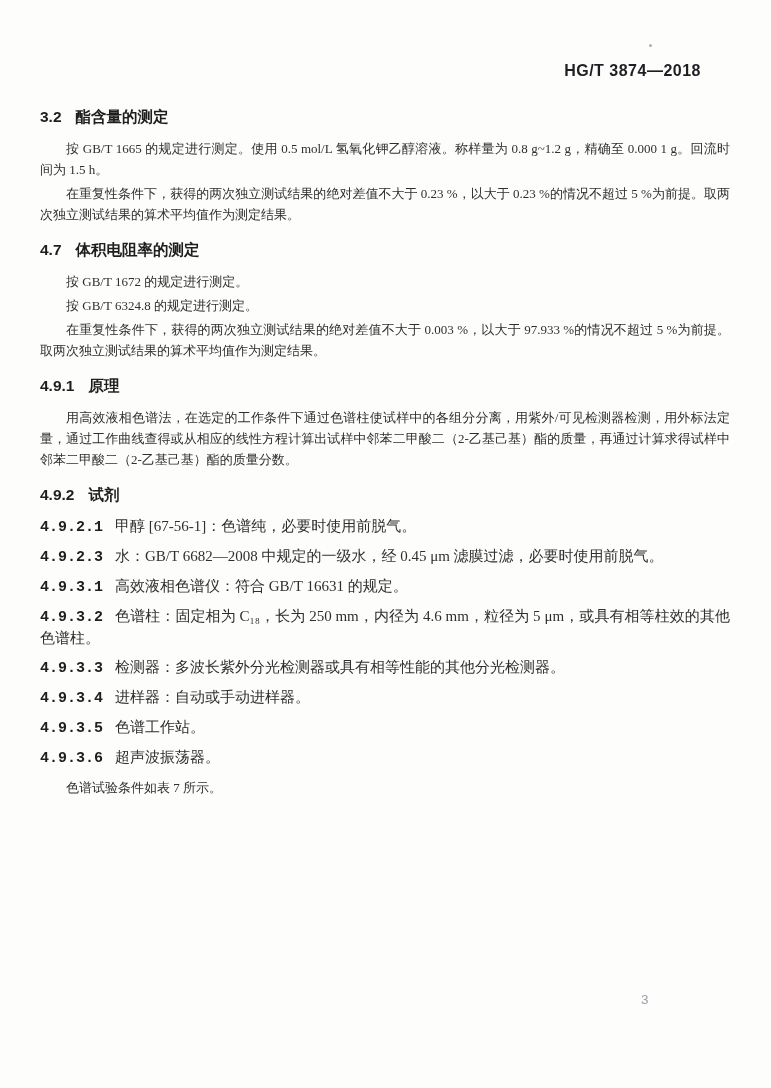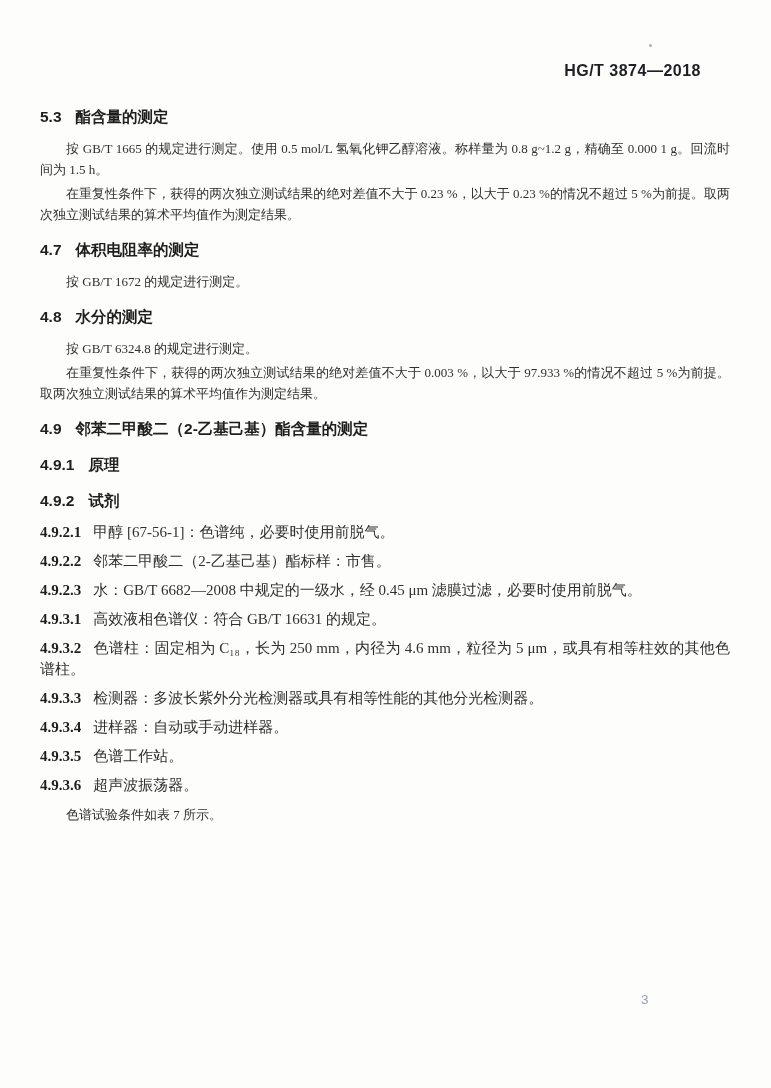--- a/index.html
+++ b/index.html
@@ -38,58 +38,56 @@
     text-align:justify;
     margin:0 0 3px 0;
   }
   p.body.ind{text-indent:2em;}
   p.item{
     font-size:15px;line-height:21px;
     text-align:justify;
     margin:8px 0;
   }
   p.item .num{
-    font-family:Liberation Serif, serif;
+    font-family:Liberation Mono, monospace;
     font-weight:bold;color:#1e1e1c;
     margin-right:12px;
   }
   .page-number{
     position:absolute;top:992px;left:641px;
     font-family:"Liberation Sans", sans-serif;
     font-size:13.5px;color:#99a1ac;
   }
 </style>
 </head>
 <body>
 
 <div class="page">
 
   <div class="doc-header">HG/T 3874—2018</div>
   <div class="speck"></div>
 
   <div class="content">
 
-    <div class="h2"><span class="num">5.3</span><span>酯含量的测定</span></div>
+    <div class="h2"><span class="num">3.2</span><span>酯含量的测定</span></div>
     <p class="body ind">按 GB/T 1665 的规定进行测定。使用 0.5 mol/L 氢氧化钾乙醇溶液。称样量为 0.8 g~1.2 g，精确至 0.000 1 g。回流时间为 1.5 h。</p>
     <p class="body ind">在重复性条件下，获得的两次独立测试结果的绝对差值不大于 0.23 %，以大于 0.23 %的情况不超过 5 %为前提。取两次独立测试结果的算术平均值作为测定结果。</p>
 
     <div class="h2"><span class="num">4.7</span><span>体积电阻率的测定</span></div>
     <p class="body ind">按 GB/T 1672 的规定进行测定。</p>
 
-    <div class="h2"><span class="num">4.8</span><span>水分的测定</span></div>
     <p class="body ind">按 GB/T 6324.8 的规定进行测定。</p>
     <p class="body ind">在重复性条件下，获得的两次独立测试结果的绝对差值不大于 0.003 %，以大于 97.933 %的情况不超过 5 %为前提。取两次独立测试结果的算术平均值作为测定结果。</p>
 
-    <div class="h2"><span class="num">4.9</span><span>邻苯二甲酸二（2-乙基己基）酯含量的测定</span></div>
 
     <div class="h3"><span class="num">4.9.1</span><span>原理</span></div>
+    <p class="body ind">用高效液相色谱法，在选定的工作条件下通过色谱柱使试样中的各组分分离，用紫外/可见检测器检测，用外标法定量，通过工作曲线查得或从相应的线性方程计算出试样中邻苯二甲酸二（2-乙基己基）酯的质量，再通过计算求得试样中邻苯二甲酸二（2-乙基己基）酯的质量分数。</p>
 
     <div class="h3"><span class="num">4.9.2</span><span>试剂</span></div>
     <p class="item"><span class="num">4.9.2.1</span><span>甲醇 [67-56-1]：色谱纯，必要时使用前脱气。</span></p>
-    <p class="item"><span class="num">4.9.2.2</span><span>邻苯二甲酸二（2-乙基己基）酯标样：市售。</span></p>
     <p class="item"><span class="num">4.9.2.3</span><span>水：GB/T 6682—2008 中规定的一级水，经 0.45 μm 滤膜过滤，必要时使用前脱气。</span></p>
 
     <p class="item"><span class="num">4.9.3.1</span><span>高效液相色谱仪：符合 GB/T 16631 的规定。</span></p>
     <p class="item"><span class="num">4.9.3.2</span><span>色谱柱：固定相为 C₁₈，长为 250 mm，内径为 4.6 mm，粒径为 5 μm，或具有相等柱效的其他色谱柱。</span></p>
     <p class="item"><span class="num">4.9.3.3</span><span>检测器：多波长紫外分光检测器或具有相等性能的其他分光检测器。</span></p>
     <p class="item"><span class="num">4.9.3.4</span><span>进样器：自动或手动进样器。</span></p>
     <p class="item"><span class="num">4.9.3.5</span><span>色谱工作站。</span></p>
     <p class="item"><span class="num">4.9.3.6</span><span>超声波振荡器。</span></p>
 
     <p class="body ind">色谱试验条件如表 7 所示。</p>

